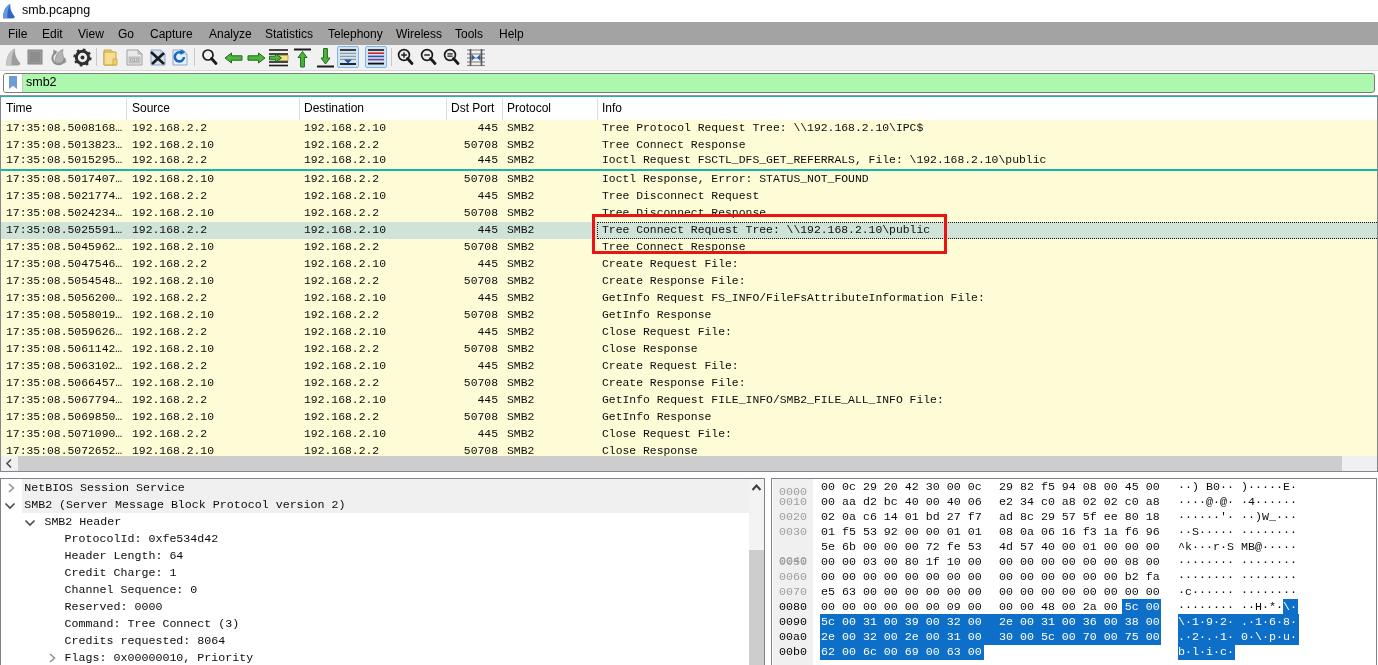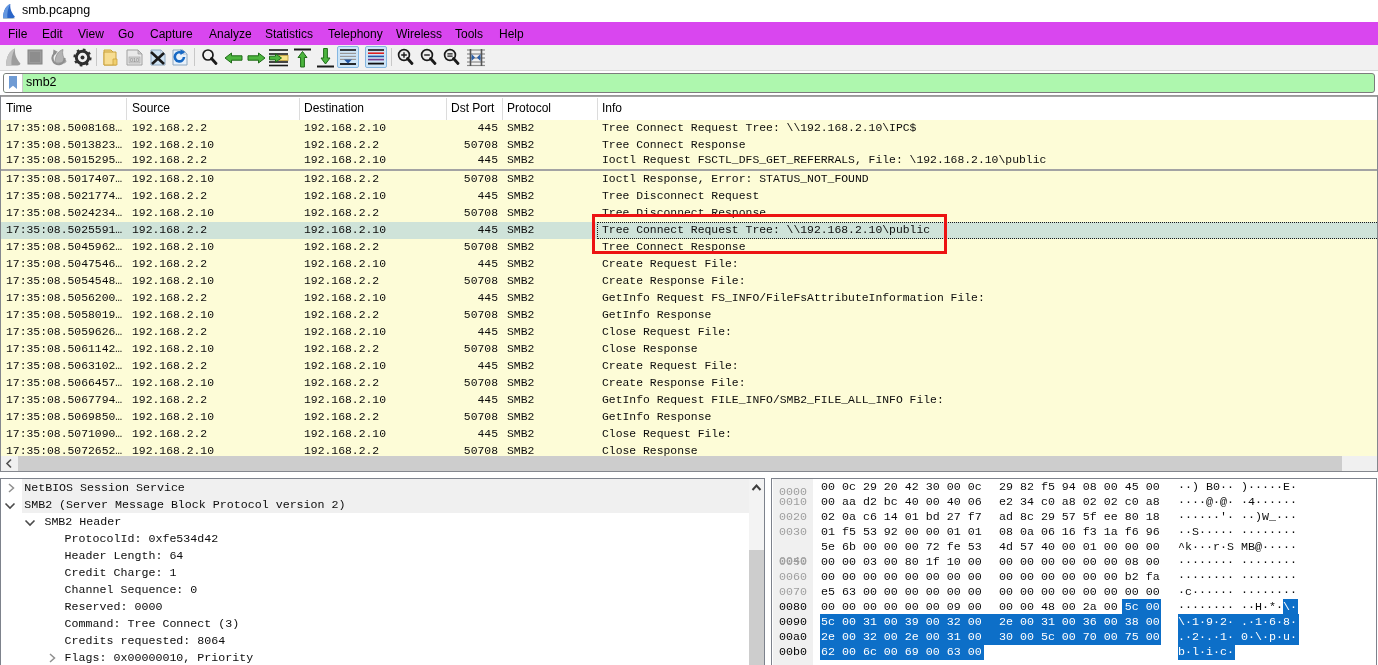--- a/index.html
+++ b/index.html
@@ -4,33 +4,33 @@
 <style>
 * { margin:0; padding:0; box-sizing:border-box; }
 html,body { width:1378px; height:665px; background:#fff; overflow:hidden; }
 body { font-family:"Liberation Sans",sans-serif; position:relative; }
 .abs { position:absolute; }
 .mono { font-family:"Liberation Mono",monospace; font-size:11.65px; color:#0c0c0c; white-space:pre; }
 
 #titlebar { left:0; top:0; width:1378px; height:22px; background:#fff; }
 #titletext { left:22px; top:3px; font-size:12.5px; color:#000; }
 
-#menubar { left:0; top:22px; width:1378px; height:23px; background:#d946ef; font-size:12px; color:#000; }
+#menubar { left:0; top:22px; width:1378px; height:23px; background:#a3a3a3; font-size:12px; color:#000; }
 #menubar span { position:absolute; top:5px; }
 
 #toolbar { left:0; top:45px; width:1378px; height:26px; background:#f1f1f1; border-bottom:1px solid #d7d7d7; }
 .tsep { position:absolute; top:3px; width:1px; height:18px; background:#c8c8c8; }
 .pressed { position:absolute; top:1px; width:22px; height:22px; background:#cde5f7; border:1px solid #84b6e0; border-radius:2px; }
 
 #filterwrap { left:0; top:71px; width:1378px; height:24px; background:#fff; }
 #filterbox { position:absolute; left:3px; top:2px; width:1372px; height:20px; border:1px solid #7c7c7c; border-radius:3px; background:#aef7ae; }
 #bmbtn { position:absolute; left:0px; top:0px; width:19px; height:18px; background:#fff; border-right:1px solid #c9c9c9; border-radius:2px 0 0 2px; }
 #ftext { position:absolute; left:22px; top:1px; font-size:12.5px; color:#000; }
 
-#plist { left:0; top:95px; width:1378px; height:377px; background:#a3a3a3; border:1px solid #84878e; border-top-color:#989898; }
+#plist { left:0; top:95px; width:1378px; height:377px; background:#14b8a6; border:1px solid #84878e; border-top-color:#989898; }
 #phead { position:absolute; left:0; top:1px; width:1376px; height:23px; background:#fff; font-size:12px; color:#000; }
 #phead span { position:absolute; top:4px; }
 .hsep { position:absolute; top:1px; width:1px; height:22px; background:#dcdcdc; }
 .prow { position:absolute; left:0; width:1376px; height:17px; line-height:17px; background:#fdfcd7; font-size:11.4px; }
 .prow span { position:absolute; }
 .c1 { left:5px; } .c2 { left:131px; } .c3 { left:303px; }
 .c4 { left:420px; width:77px; text-align:right; } .c5 { left:506px; } .c6 { left:601px; }
 .sel { background:#cfe3d9; }
 #focusrect { left:596px; top:126px; width:782px; height:17px; border:1px dotted #1a1a1a; }
 #redrect { left:592px; top:214px; width:355px; height:40px; border:3px solid #ec1313; z-index:50; }
@@ -232,21 +232,21 @@
     <span style="left:450px">Dst Port</span>
     <span style="left:506px">Protocol</span>
     <span style="left:601px">Info</span>
     <div class="hsep" style="left:125px"></div>
     <div class="hsep" style="left:298px"></div>
     <div class="hsep" style="left:445px"></div>
     <div class="hsep" style="left:501px"></div>
     <div class="hsep" style="left:596px"></div>
   </div>
   <div id="rows">
-      <div class="prow mono" style="top:23.5px"><span class="c1">17:35:08.5008168…</span><span class="c2">192.168.2.2</span><span class="c3">192.168.2.10</span><span class="c4">445</span><span class="c5">SMB2</span><span class="c6">Tree Connect Request Tree: \\192.168.2.10\IPC$</span></div>
+      <div class="prow mono" style="top:23.5px"><span class="c1">17:35:08.5008168…</span><span class="c2">192.168.2.2</span><span class="c3">192.168.2.10</span><span class="c4">445</span><span class="c5">SMB2</span><span class="c6">Tree Protocol Request Tree: \\192.168.2.10\IPC$</span></div>
       <div class="prow mono" style="top:40.5px"><span class="c1">17:35:08.5013823…</span><span class="c2">192.168.2.10</span><span class="c3">192.168.2.2</span><span class="c4">50708</span><span class="c5">SMB2</span><span class="c6">Tree Connect Response</span></div>
       <div class="prow mono" style="top:56px"><span class="c1">17:35:08.5015295…</span><span class="c2">192.168.2.2</span><span class="c3">192.168.2.10</span><span class="c4">445</span><span class="c5">SMB2</span><span class="c6">Ioctl Request FSCTL_DFS_GET_REFERRALS, File: \192.168.2.10\public</span></div>
       <div class="prow mono" style="top:74.5px"><span class="c1">17:35:08.5017407…</span><span class="c2">192.168.2.10</span><span class="c3">192.168.2.2</span><span class="c4">50708</span><span class="c5">SMB2</span><span class="c6">Ioctl Response, Error: STATUS_NOT_FOUND</span></div>
       <div class="prow mono" style="top:91.5px"><span class="c1">17:35:08.5021774…</span><span class="c2">192.168.2.2</span><span class="c3">192.168.2.10</span><span class="c4">445</span><span class="c5">SMB2</span><span class="c6">Tree Disconnect Request</span></div>
       <div class="prow mono" style="top:108.5px"><span class="c1">17:35:08.5024234…</span><span class="c2">192.168.2.10</span><span class="c3">192.168.2.2</span><span class="c4">50708</span><span class="c5">SMB2</span><span class="c6">Tree Disconnect Response</span></div>
       <div class="prow mono sel" style="top:125.5px"><span class="c1">17:35:08.5025591…</span><span class="c2">192.168.2.2</span><span class="c3">192.168.2.10</span><span class="c4">445</span><span class="c5">SMB2</span><span class="c6">Tree Connect Request Tree: \\192.168.2.10\public</span></div>
       <div class="prow mono" style="top:142.5px"><span class="c1">17:35:08.5045962…</span><span class="c2">192.168.2.10</span><span class="c3">192.168.2.2</span><span class="c4">50708</span><span class="c5">SMB2</span><span class="c6">Tree Connect Response</span></div>
       <div class="prow mono" style="top:159.5px"><span class="c1">17:35:08.5047546…</span><span class="c2">192.168.2.2</span><span class="c3">192.168.2.10</span><span class="c4">445</span><span class="c5">SMB2</span><span class="c6">Create Request File:</span></div>
       <div class="prow mono" style="top:176.5px"><span class="c1">17:35:08.5054548…</span><span class="c2">192.168.2.10</span><span class="c3">192.168.2.2</span><span class="c4">50708</span><span class="c5">SMB2</span><span class="c6">Create Response File:</span></div>
       <div class="prow mono" style="top:193.5px"><span class="c1">17:35:08.5056200…</span><span class="c2">192.168.2.2</span><span class="c3">192.168.2.10</span><span class="c4">445</span><span class="c5">SMB2</span><span class="c6">GetInfo Request FS_INFO/FileFsAttributeInformation File:</span></div>

